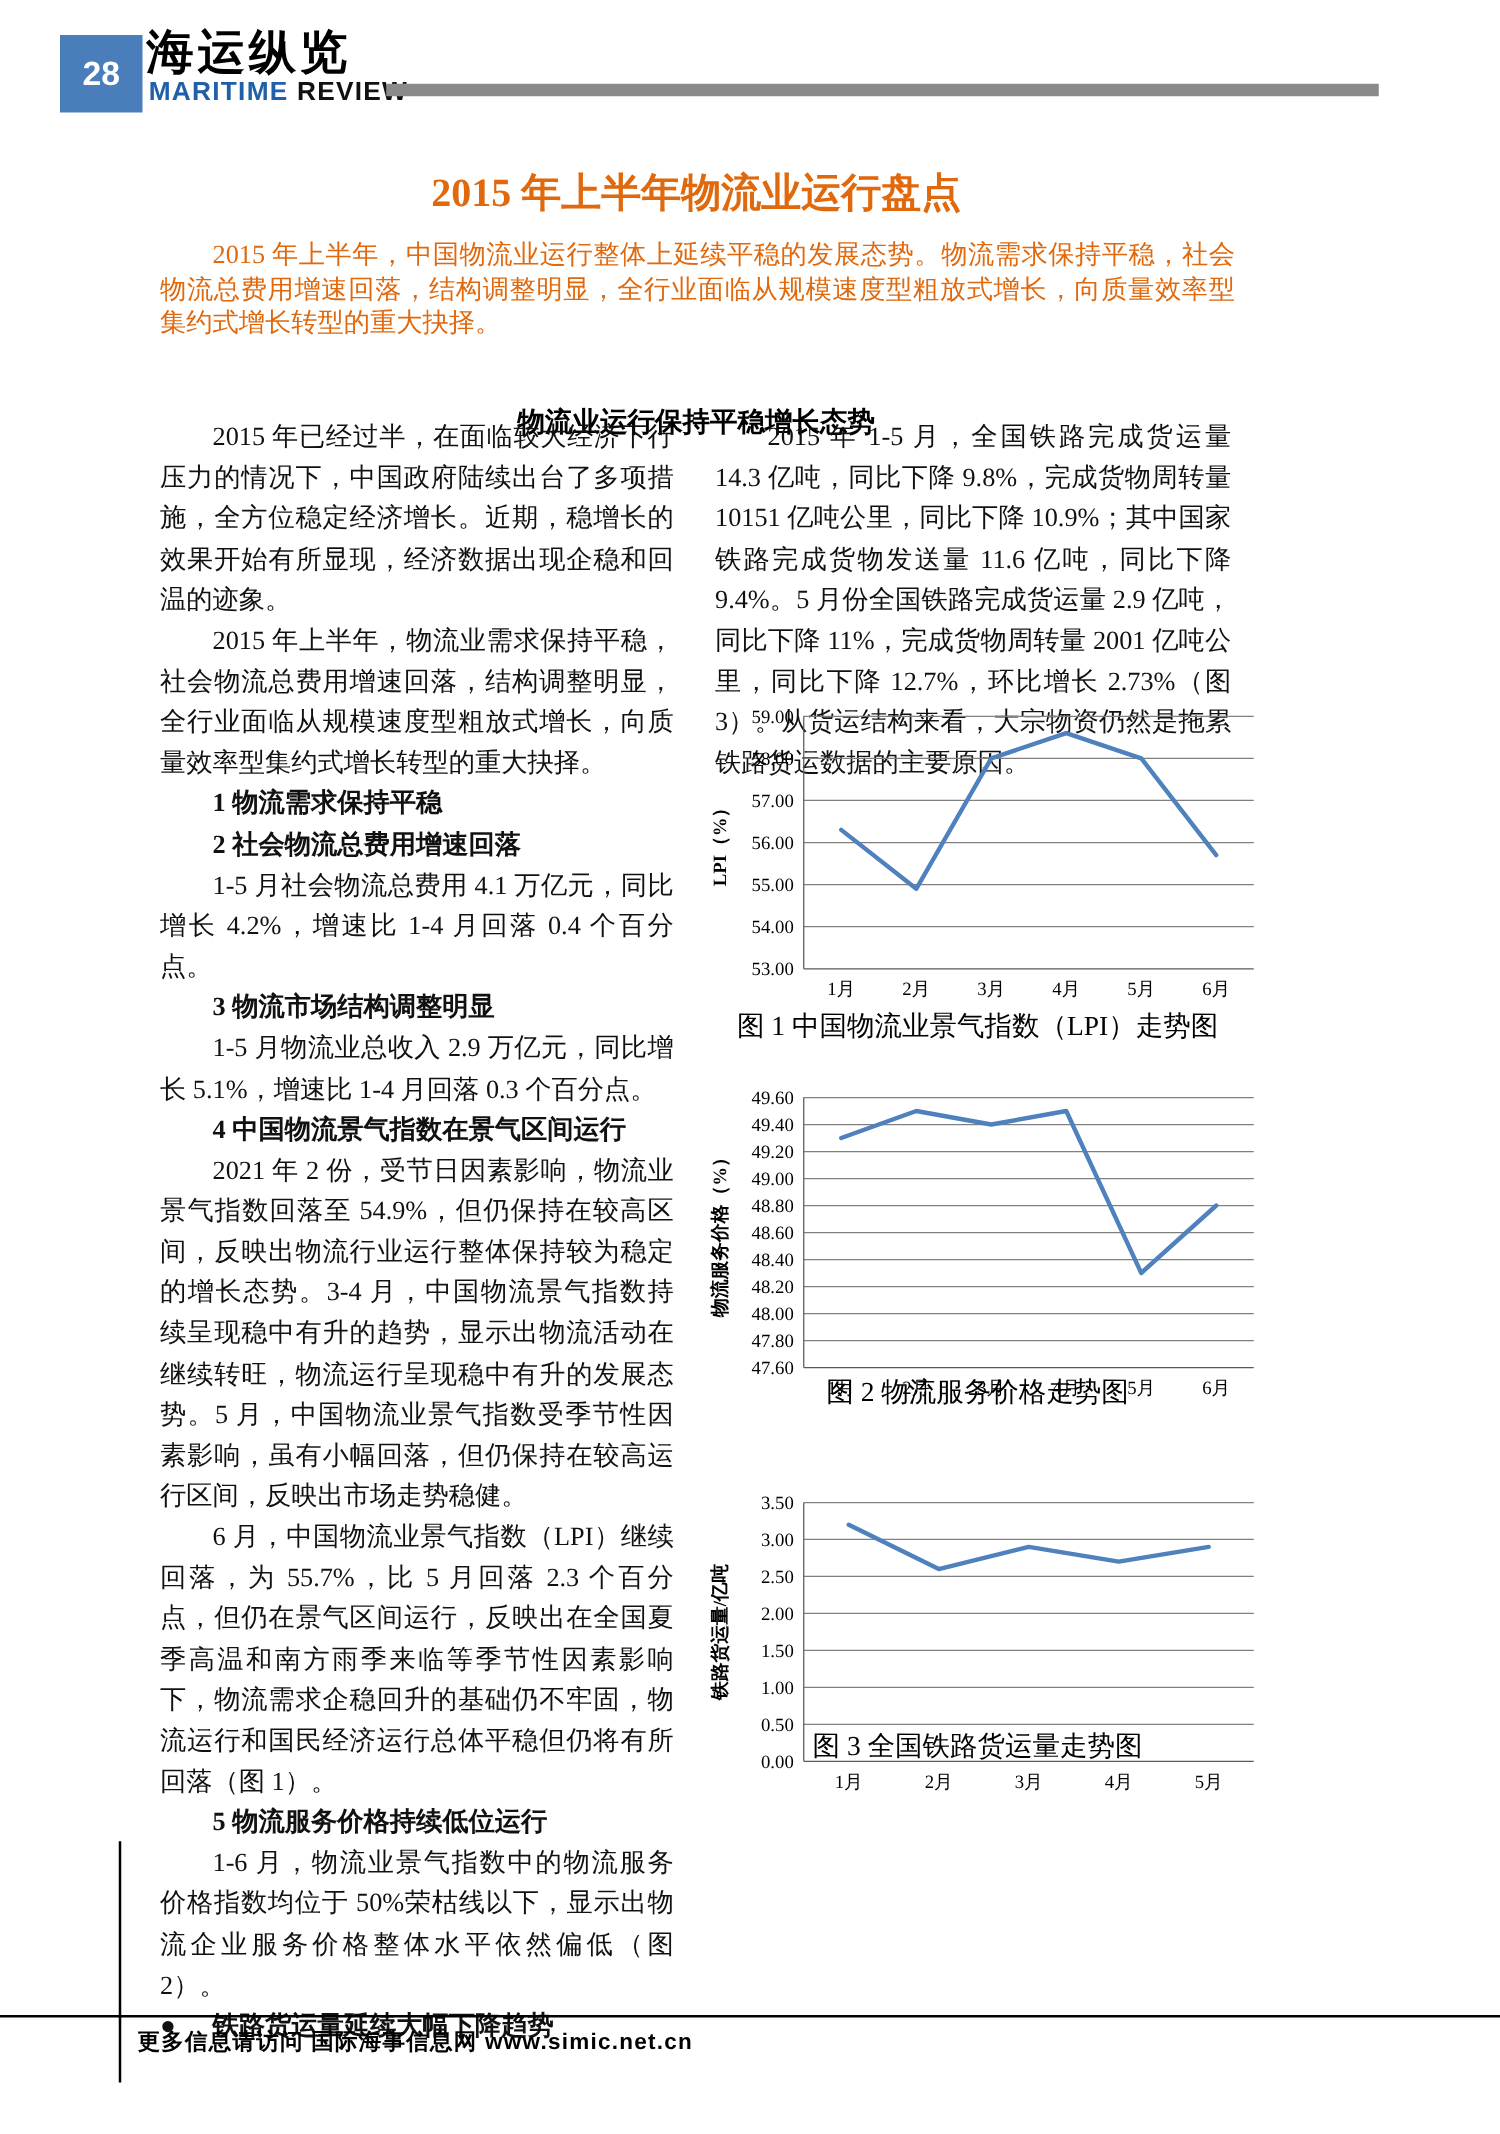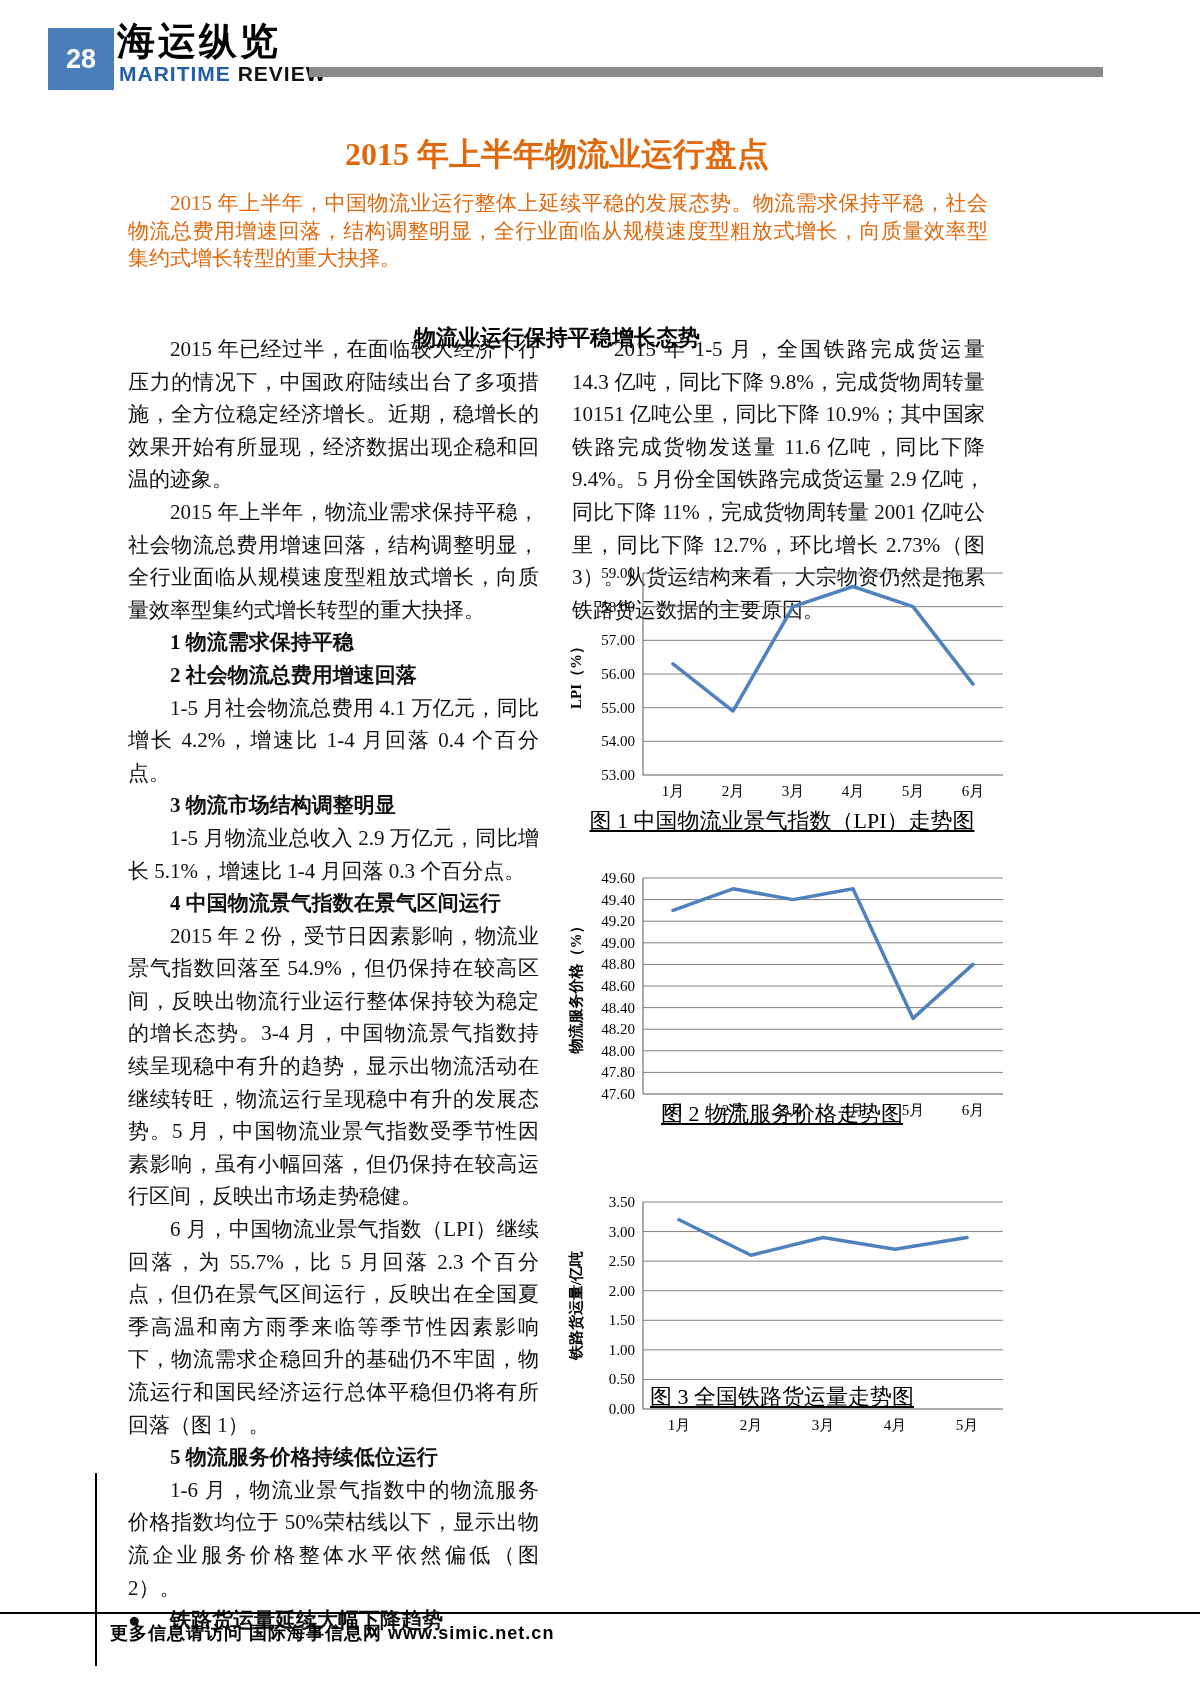--- a/index.html
+++ b/index.html
@@ -34,21 +34,21 @@
   .col-left{left:128px;width:411px;}
   .col-right{left:572px;width:413px;}
   .col p{margin:0;text-indent:2em;}
   .col p.num-heading{font-weight:bold;}
   .col p.bullet{text-indent:0;font-weight:bold;}
   .col p.bullet .bullet-dot{display:inline-block;width:2em;}
   
   .chart-block{position:absolute;left:565px;}
   .chart-block svg{display:block;}
   .fig-caption{position:absolute;left:572px;width:420px;text-align:center;
-    font-size:22px;color:#000;text-decoration:underline;}
+    font-size:22px;color:#000;}
   
   .vline{position:absolute;left:95px;top:1473px;width:2px;height:193px;background:#000;}
   .footer-rule{position:absolute;left:0;top:1612px;width:1200px;height:2px;background:#000;}
   .footer-text{position:absolute;left:110px;top:1621px;
     font-family:"Liberation Sans","DejaVu Sans",sans-serif;font-weight:bold;
     font-size:18px;color:#000;letter-spacing:1px;}
 </style>
 </head>
 <body>
 
@@ -69,21 +69,21 @@
 
   <div class="col col-left">
     <p>2015 年已经过半，在面临较大经济下行压力的情况下，中国政府陆续出台了多项措施，全方位稳定经济增长。近期，稳增长的效果开始有所显现，经济数据出现企稳和回温的迹象。</p>
     <p>2015 年上半年，物流业需求保持平稳，社会物流总费用增速回落，结构调整明显，全行业面临从规模速度型粗放式增长，向质量效率型集约式增长转型的重大抉择。</p>
     <p class="num-heading">1 物流需求保持平稳</p>
     <p class="num-heading">2 社会物流总费用增速回落</p>
     <p>1-5 月社会物流总费用 4.1 万亿元，同比增长 4.2%，增速比 1-4 月回落 0.4 个百分点。</p>
     <p class="num-heading">3 物流市场结构调整明显</p>
     <p>1-5 月物流业总收入 2.9 万亿元，同比增长 5.1%，增速比 1-4 月回落 0.3 个百分点。</p>
     <p class="num-heading">4 中国物流景气指数在景气区间运行</p>
-    <p>2015 年 2 份，受节日因素影响，物流业景气指数回落至 54.9%，但仍保持在较高区间，反映出物流行业运行整体保持较为稳定的增长态势。3-4 月，中国物流景气指数持续呈现稳中有升的趋势，显示出物流活动在继续转旺，物流运行呈现稳中有升的发展态势。5 月，中国物流业景气指数受季节性因素影响，虽有小幅回落，但仍保持在较高运行区间，反映出市场走势稳健。</p>
+    <p>2021 年 2 份，受节日因素影响，物流业景气指数回落至 54.9%，但仍保持在较高区间，反映出物流行业运行整体保持较为稳定的增长态势。3-4 月，中国物流景气指数持续呈现稳中有升的趋势，显示出物流活动在继续转旺，物流运行呈现稳中有升的发展态势。5 月，中国物流业景气指数受季节性因素影响，虽有小幅回落，但仍保持在较高运行区间，反映出市场走势稳健。</p>
     <p>6 月，中国物流业景气指数（LPI）继续回落，为 55.7%，比 5 月回落 2.3 个百分点，但仍在景气区间运行，反映出在全国夏季高温和南方雨季来临等季节性因素影响下，物流需求企稳回升的基础仍不牢固，物流运行和国民经济运行总体平稳但仍将有所回落（图 1）。</p>
     <p class="num-heading">5 物流服务价格持续低位运行</p>
     <p>1-6 月，物流业景气指数中的物流服务价格指数均位于 50%荣枯线以下，显示出物流企业服务价格整体水平依然偏低（图 2）。</p>
     <p class="bullet"><span class="bullet-dot">●</span><span>铁路货运量延续大幅下降趋势</span></p>
   </div>
 
   <div class="col col-right">
     <p>2015 年 1-5 月，全国铁路完成货运量 14.3 亿吨，同比下降 9.8%，完成货物周转量 10151 亿吨公里，同比下降 10.9%；其中国家铁路完成货物发送量 11.6 亿吨，同比下降 9.4%。5 月份全国铁路完成货运量 2.9 亿吨，同比下降 11%，完成货物周转量 2001 亿吨公里，同比下降 12.7%，环比增长 2.73%（图 3）。从货运结构来看，大宗物资仍然是拖累铁路货运数据的主要原因。</p>
   </div>
 

